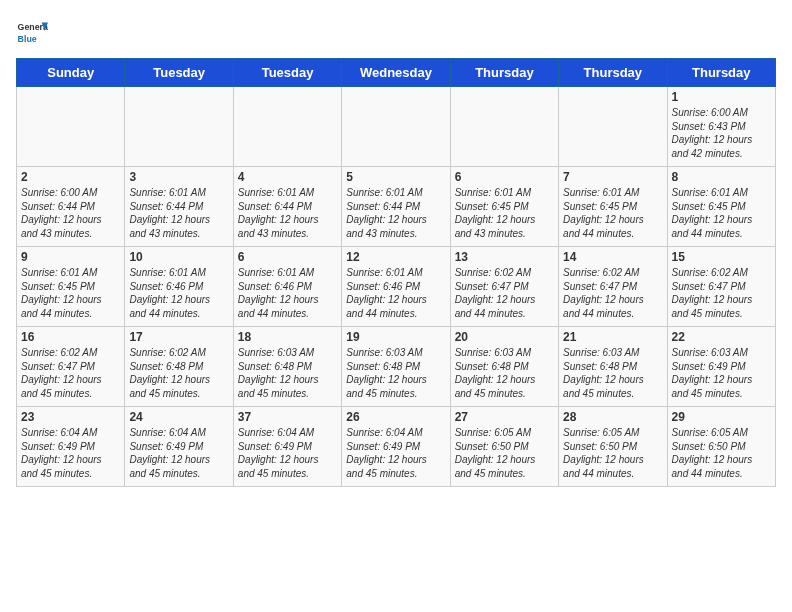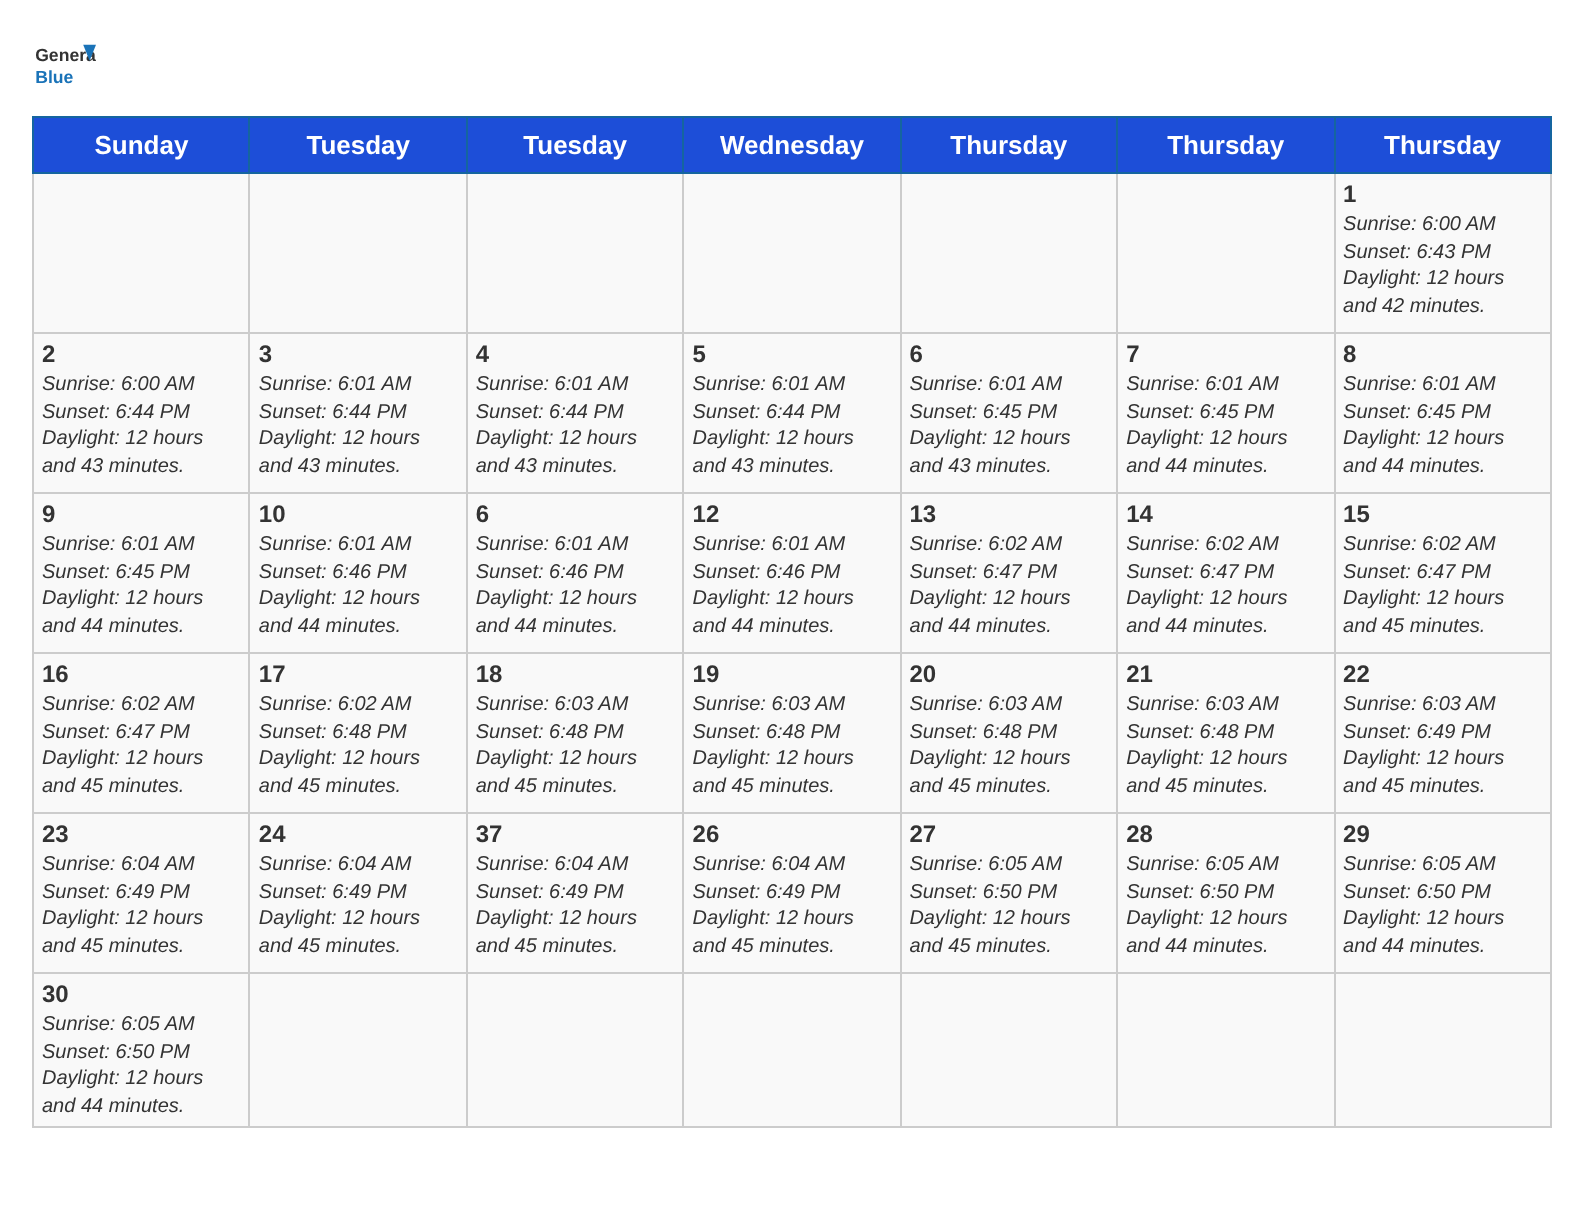--- a/index.html
+++ b/index.html
@@ -323,29 +323,14 @@
 and 44 minutes.</div>
         </td>
         <td>
           <span class="day-number">29</span>
           <div class="day-info" style="white-space: pre-line;">Sunrise: 6:05 AM
 Sunset: 6:50 PM
 Daylight: 12 hours
 and 44 minutes.</div>
         </td>
       </tr>
-      <tr class="last-row">
-        <td>
-          <span class="day-number">30</span>
-          <div class="day-info" style="white-space: pre-line;">Sunrise: 6:05 AM
-Sunset: 6:50 PM
-Daylight: 12 hours
-and 44 minutes.</div>
-        </td>
-        <td class="empty-cell"></td>
-        <td class="empty-cell"></td>
-        <td class="empty-cell"></td>
-        <td class="empty-cell"></td>
-        <td class="empty-cell"></td>
-        <td class="empty-cell"></td>
-      </tr>
     </tbody>
 </table>
 
 </body></html>

